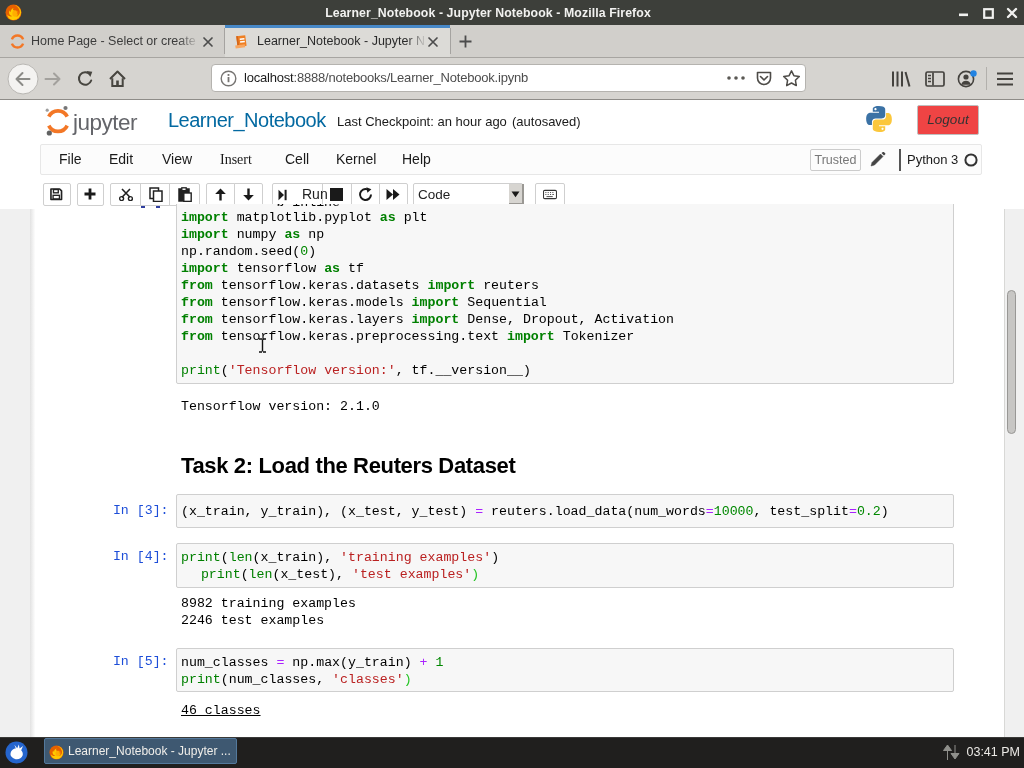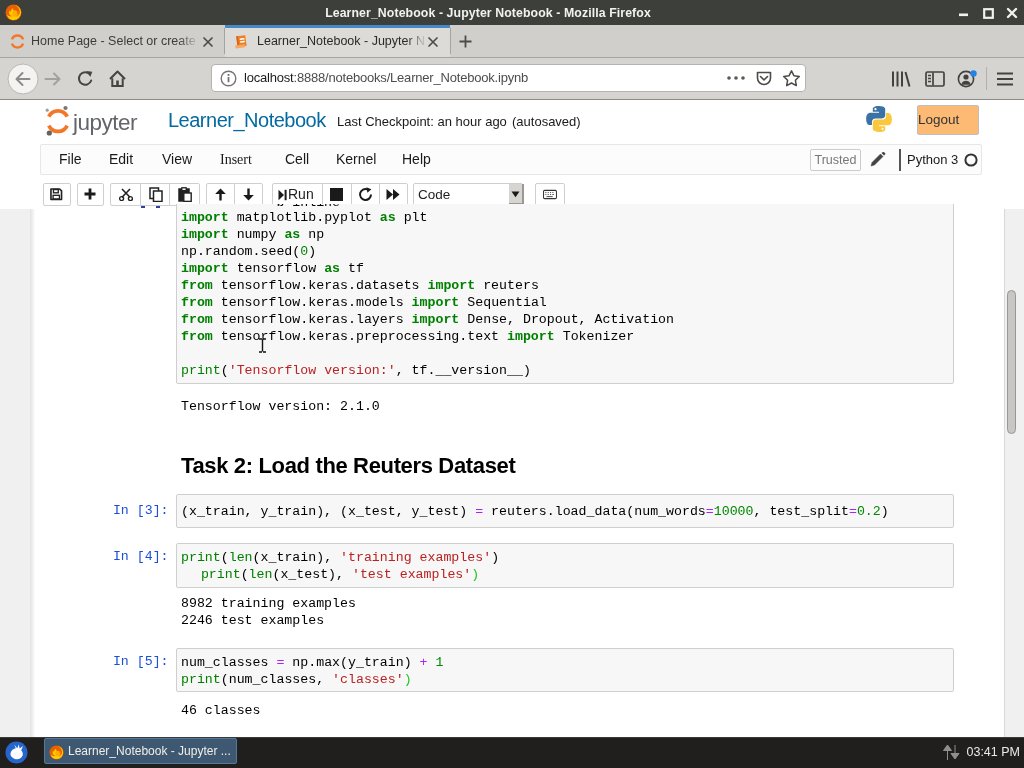--- a/index.html
+++ b/index.html
@@ -14,22 +14,22 @@
   #tabbar{left:0;top:25px;width:1024px;height:33px;background:#d1cfcb;border-bottom:1px solid #a7a5a1;box-sizing:border-box;}
   #tab1{left:0;top:25px;width:225px;height:32px;background:#d1cfcb;}
   #tab2{left:225px;top:25px;width:225px;height:32px;background:#dcdbd7;border-top:3px solid #4788c7;box-sizing:border-box;}
   .tabsep{top:28px;width:1px;height:26px;background:#a5a3a0;}
   .tabtitle{font-size:12.5px;color:#3c3c3c;line-height:32px;white-space:nowrap;overflow:hidden;}
   
   #navbar{left:0;top:58px;width:1024px;height:42px;background:#d6d4d0;border-bottom:1px solid #8e8c88;box-sizing:border-box;}
   #urlbox{left:211px;top:64px;width:595px;height:28px;background:#fff;border:1px solid #b5b3af;border-radius:4px;box-sizing:border-box;}
   
   #jheader{left:0;top:100px;width:1024px;height:637px;background:#fff;}
-  #logout{left:917px;top:105px;width:60px;height:28px;border:1px solid #bfbfbf;border-radius:2px;background:#fdba74;
-      font-size:13.5px;color:#333;text-align:left;line-height:28px;}
+  #logout{left:917px;top:105px;width:60px;height:28px;border:1px solid #bfbfbf;border-radius:2px;background:#ef4444;
+      font-size:13.5px;color:#333;text-align:center;line-height:28px;font-style:italic;}
   #menubar{left:40px;top:144px;width:942px;height:31px;background:#fcfcfc;border:1px solid #e7e7e7;border-radius:2px;box-sizing:border-box;}
   .menuitem{top:144px;height:31px;line-height:31px;font-size:14px;color:#1a1a1a;}
   
   .tbtn{top:182.5px;height:23px;background:#fff;border:1px solid #cfcfcf;box-sizing:border-box;}
   
   #nbleftmargin{left:0;top:209px;width:30px;height:528px;background:#f0f0f0;}
   #nbrightmargin{left:1005px;top:209px;width:19px;height:528px;background:#f0f0f0;}
   #scrollthumb{left:1006.5px;top:290px;width:9px;height:144px;background:#c7c6c4;border:1.5px solid #989795;border-radius:5px;box-sizing:border-box;}
   .inbox{left:176px;width:778px;background:#f7f7f7;border:1px solid #cfcfcf;border-radius:2px;box-sizing:border-box;}
   .code{font-family:"Liberation Mono",monospace;font-size:13.25px;line-height:17px;white-space:pre;color:#000;}
@@ -243,21 +243,21 @@
     <path d="M1.2 7 L6.5 12.6 L11.8 7 Z" fill="#1a1a1a"></path>
   </svg>
   <div class="abs tbtn" style="left:271.5px;width:51px;border-radius:2px 0 0 2px;"></div>
   <div class="abs tbtn" style="left:321.5px;width:30px;"></div>
   <div class="abs tbtn" style="left:350.5px;width:29px;"></div>
   <div class="abs tbtn" style="left:378.5px;width:29.5px;border-radius:0 2px 2px 0;"></div>
   <svg class="abs" style="left:277.5px;top:188.5px;" width="9" height="12" viewBox="0 0 9 12">
     <path d="M0.5 0.8 L6 6 L0.5 11.2 Z" fill="#1a1a1a"></path>
     <rect x="6.6" y="0.8" width="2" height="10.4" fill="#1a1a1a"></rect>
   </svg>
-  <div class="abs" style="left:288px;top:183.5px;height:21px;line-height:21px;font-size:14px;color:#222;">Run</div>
+  <div class="abs" style="left:302px;top:183.5px;height:21px;line-height:21px;font-size:14px;color:#222;">Run</div>
   <div class="abs" style="left:330px;top:187.5px;width:13px;height:13px;background:#1a1a1a;"></div>
   <svg class="abs" style="left:357.5px;top:186.5px;" width="15" height="15" viewBox="0 0 15 15">
     <path d="M13 7.5 A5.5 5.5 0 1 1 9.6 2.4" stroke="#1a1a1a" stroke-width="2" fill="none"></path>
     <path d="M8.4 0.2 L13.4 2.3 L9.4 5.8 Z" fill="#1a1a1a"></path>
   </svg>
   <svg class="abs" style="left:386px;top:187.5px;" width="14" height="13" viewBox="0 0 14 13">
     <path d="M0.5 1 L7 6.5 L0.5 12 Z" fill="#1a1a1a"></path>
     <path d="M7 1 L13.5 6.5 L7 12 Z" fill="#1a1a1a"></path>
   </svg>
   <div class="abs tbtn" style="left:412.5px;width:110.5px;border-radius:2px;"></div>
@@ -309,21 +309,21 @@
 <span class="b">print</span>(<span class="b">len</span>(x_test), <span class="s">'test examples'</span><span style="color:#23c423;">)</span></div>
 
   <div class="abs out" style="left:181px;top:595px;">8982 training examples
 2246 test examples</div>
 
   <div class="abs prompt" style="left:112.9px;top:654px;">In [5]:</div>
   <div class="abs inbox" style="top:648px;height:44px;"></div>
   <div class="abs code" style="left:181px;top:654px;">num_classes <span class="o">=</span> np.max(y_train) <span class="o">+</span> <span class="n">1</span>
 <span class="b">print</span>(num_classes, <span class="s">'classes'</span><span style="color:#23c423;">)</span></div>
 
-  <div class="abs out" style="left:181px;top:702px;">46 classes</div>
+  <div class="abs out" style="left:181px;top:702px;text-decoration:underline;">46 classes</div>
 
   <svg class="abs" style="left:258px;top:338px;" width="9" height="15" viewBox="0 0 9 15">
     <path d="M1 1 h3 M5 1 h3 M4.5 1.5 v12 M1 14 h3 M5 14 h3" stroke="#111" stroke-width="1.4" fill="none"></path>
   </svg>
 
   <div class="abs" id="taskbar"></div>
 
   <svg class="abs" style="left:5px;top:741px;" width="23" height="23" viewBox="0 0 23 23">
     <circle cx="11.5" cy="11.5" r="11" fill="#2565cd"></circle>
     <path d="M5.5 13.5 C5.5 10 8 7.6 10.8 7.6 L9.4 3.8 L12.2 7.2 L13.8 3.6 L14.6 7.4 L18 5 L16.2 9.2 C17.6 10.6 18.2 12.6 17.6 14.6 C16.4 18.6 10.4 19.6 7.4 16.6 C6.2 15.6 5.5 14.6 5.5 13.5 Z" fill="#fff"></path>

